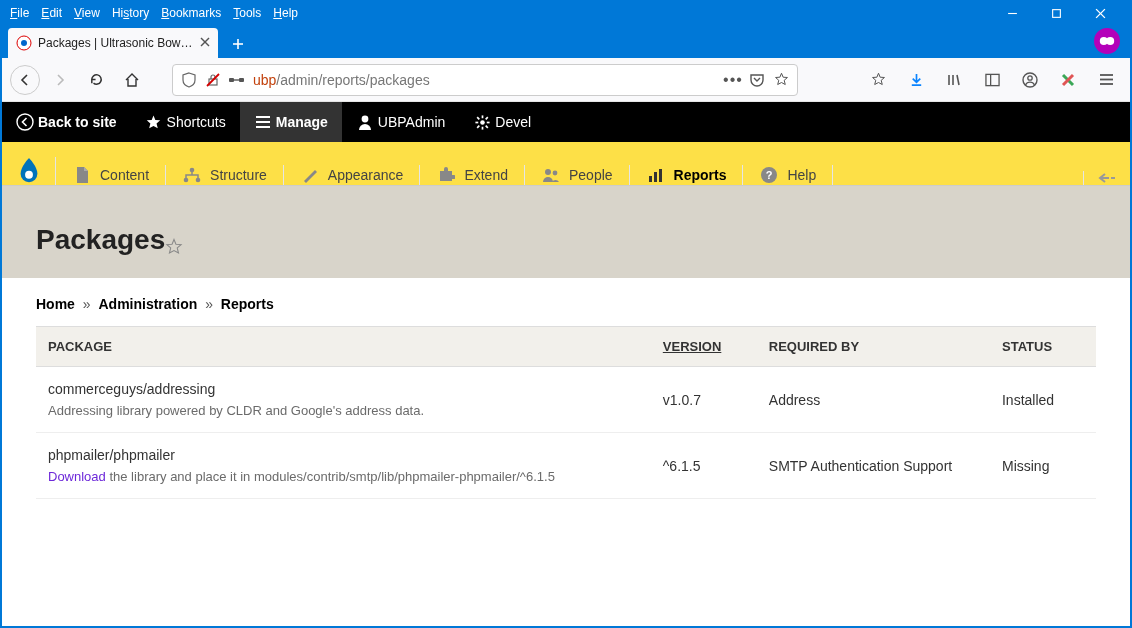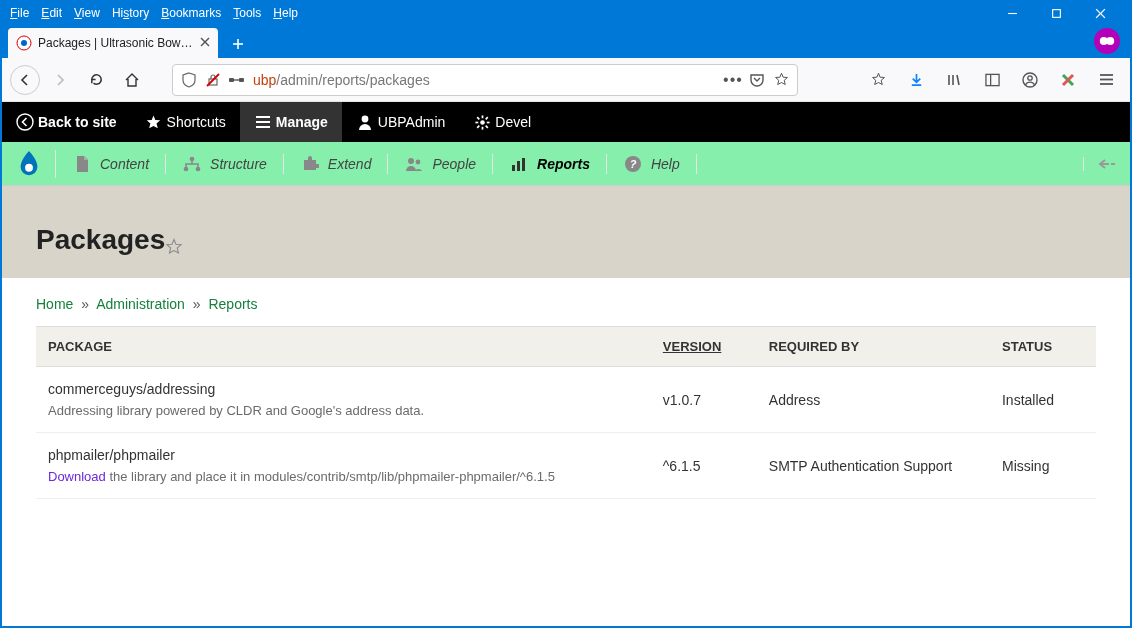--- a/index.html
+++ b/index.html
@@ -33,35 +33,35 @@
     .urlbar .host { color:#c2410c; }
     .right-icons { display:flex; gap:6px; align-items:center; }
 
     
     .drupal-toolbar { background:#000; height:40px; display:flex; align-items:stretch; color:#fff; font-size:14px; }
     .drupal-toolbar .dtab { display:flex; align-items:center; padding:0 14px; gap:4px; cursor:default; }
     .drupal-toolbar .dtab.active { background:#333; font-weight:bold; }
     .drupal-toolbar .dicon { width:18px; height:18px; display:flex; align-items:center; justify-content:center; }
 
     
-    .admin-menu { background:#86efac; height:44px; display:flex; align-items:center; border-bottom:1px solid #ccc; box-shadow: 0 1px 2px rgba(0,0,0,0.08); font-style: italic; }
+    .admin-menu { background:#fde047; height:44px; display:flex; align-items:flex-end; border-bottom:1px solid #ccc; box-shadow: 0 1px 2px rgba(0,0,0,0.08); }
     .admin-menu .logo { width:54px; display:flex; align-items:center; justify-content:center; border-right:1px solid #e5e5e5; }
     .admin-menu .mitem { display:flex; align-items:center; padding:0 16px; gap:8px; border-right:1px solid #e5e5e5; font-size:14px; color:#444; cursor:default; }
     .admin-menu .mitem.active { font-weight:bold; color:#000; }
     .admin-menu .micon { width:20px; height:20px; display:flex; align-items:center; justify-content:center; color:#777; }
     .admin-menu .tail { margin-left:auto; display:flex; align-items:center; padding:0 14px; border-left:1px solid #e5e5e5; }
 
     
     .content-header { background:#d8d4ca; padding:38px 34px 22px; }
     .page-title { font-size:28px; color:#222; font-weight:bold; display:flex; align-items:center; gap:0; font-family: Georgia, serif;}
     .star-outline { width:18px; height:18px; color:#888; }
 
     .content-body { padding:18px 34px; }
     .breadcrumb { font-size:14px; margin-bottom:14px; color:#555; }
-    .breadcrumb a { color:#15803d; text-decoration:none; }
+    .breadcrumb a { color:#000000; text-decoration:none;font-weight:bold; }
     .breadcrumb .sep { margin:0 4px; color:#555; }
 
     table.pkg { width:100%; border-collapse:collapse; font-size:14px; }
     table.pkg thead th { text-align:left; background:#f2f0eb; padding:12px 12px; font-weight:bold; border-top:1px solid #ddd; border-bottom:1px solid #ddd; color:#333; font-size:13px; }
     table.pkg tbody td { padding:14px 12px; vertical-align:top; border-bottom:1px solid #eee; color:#333; }
     table.pkg tbody .pkg-name { color:#333; }
     table.pkg tbody .pkg-desc { color:#6b6b6b; font-size:13px; margin-top:6px; }
     table.pkg tbody .pkg-desc a { color:#6d28d9; text-decoration:none; }
   </style>
 </head>
@@ -307,20 +307,28 @@
   <div class="mitem">
       <span class="micon">
         <svg width="20" height="16" viewBox="0 0 20 16">
           <circle cx="10" cy="3" r="2.3" fill="#888"></circle>
           <circle cx="4" cy="13" r="2.3" fill="#888"></circle>
           <circle cx="16" cy="13" r="2.3" fill="#888"></circle>
           <path d="M10 5 V8 M10 8 H4 V11 M10 8 H16 V11" stroke="#888" stroke-width="1.5" fill="none"></path>
         </svg>
       </span>
       <span>Structure</span>
+    </div>
+  <div class="mitem">
+      <span class="micon">
+        <svg width="18" height="18" viewBox="0 0 18 18">
+          <path d="M3 15 L6 12 L14 4 L16 6 L8 14 L5 17 Z" fill="#888"></path>
+        </svg>
+      </span>
+      <span>Appearance</span>
     </div>
   <div class="mitem">
       <span class="micon">
         <svg width="18" height="18" viewBox="0 0 18 18">
           <path d="M3 5 h4 v-2 a2 2 0 0 1 4 0 v2 h4 v4 h2 a2 2 0 0 1 0 4 h-2 v2 h-12 z" fill="#888"></path>
         </svg>
       </span>
       <span>Extend</span>
     </div>
   <div class="mitem">

